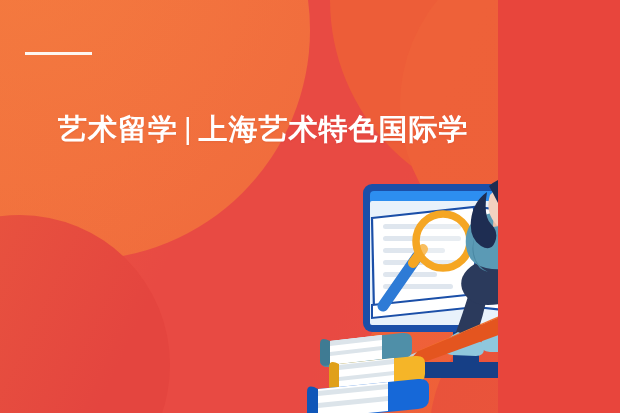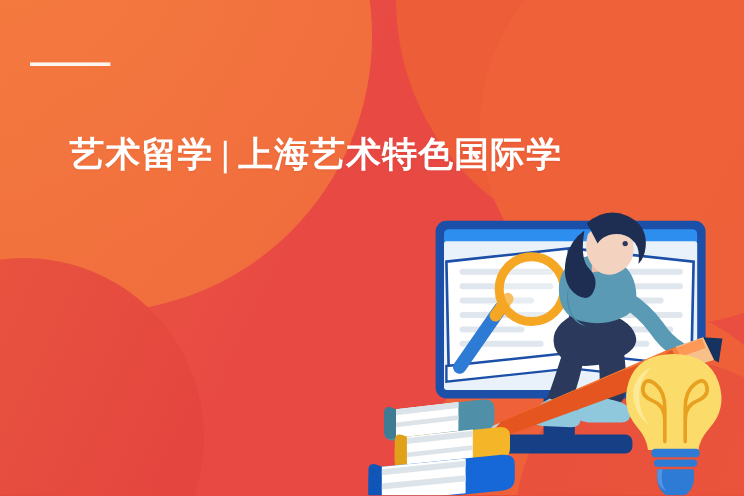--- a/index.html
+++ b/index.html
@@ -6,21 +6,21 @@
   * { margin:0; padding:0; box-sizing:border-box; }
   html, body {
     width:620px; height:413px;
     overflow:hidden;
     background:#e8453c;
     font-family:"Liberation Sans", "DejaVu Sans", sans-serif;
   }
 
   #banner {
     position:relative;
-    width:620px; height:413px;
+    width:498px; height:413px;
     overflow:hidden;
     background:#e84a43;
   }
 
   
   .bg-layer { position:absolute; inset:0; overflow:hidden; }
 
   .blob { position:absolute; border-radius:50%; }
 
   .blob-tl {

